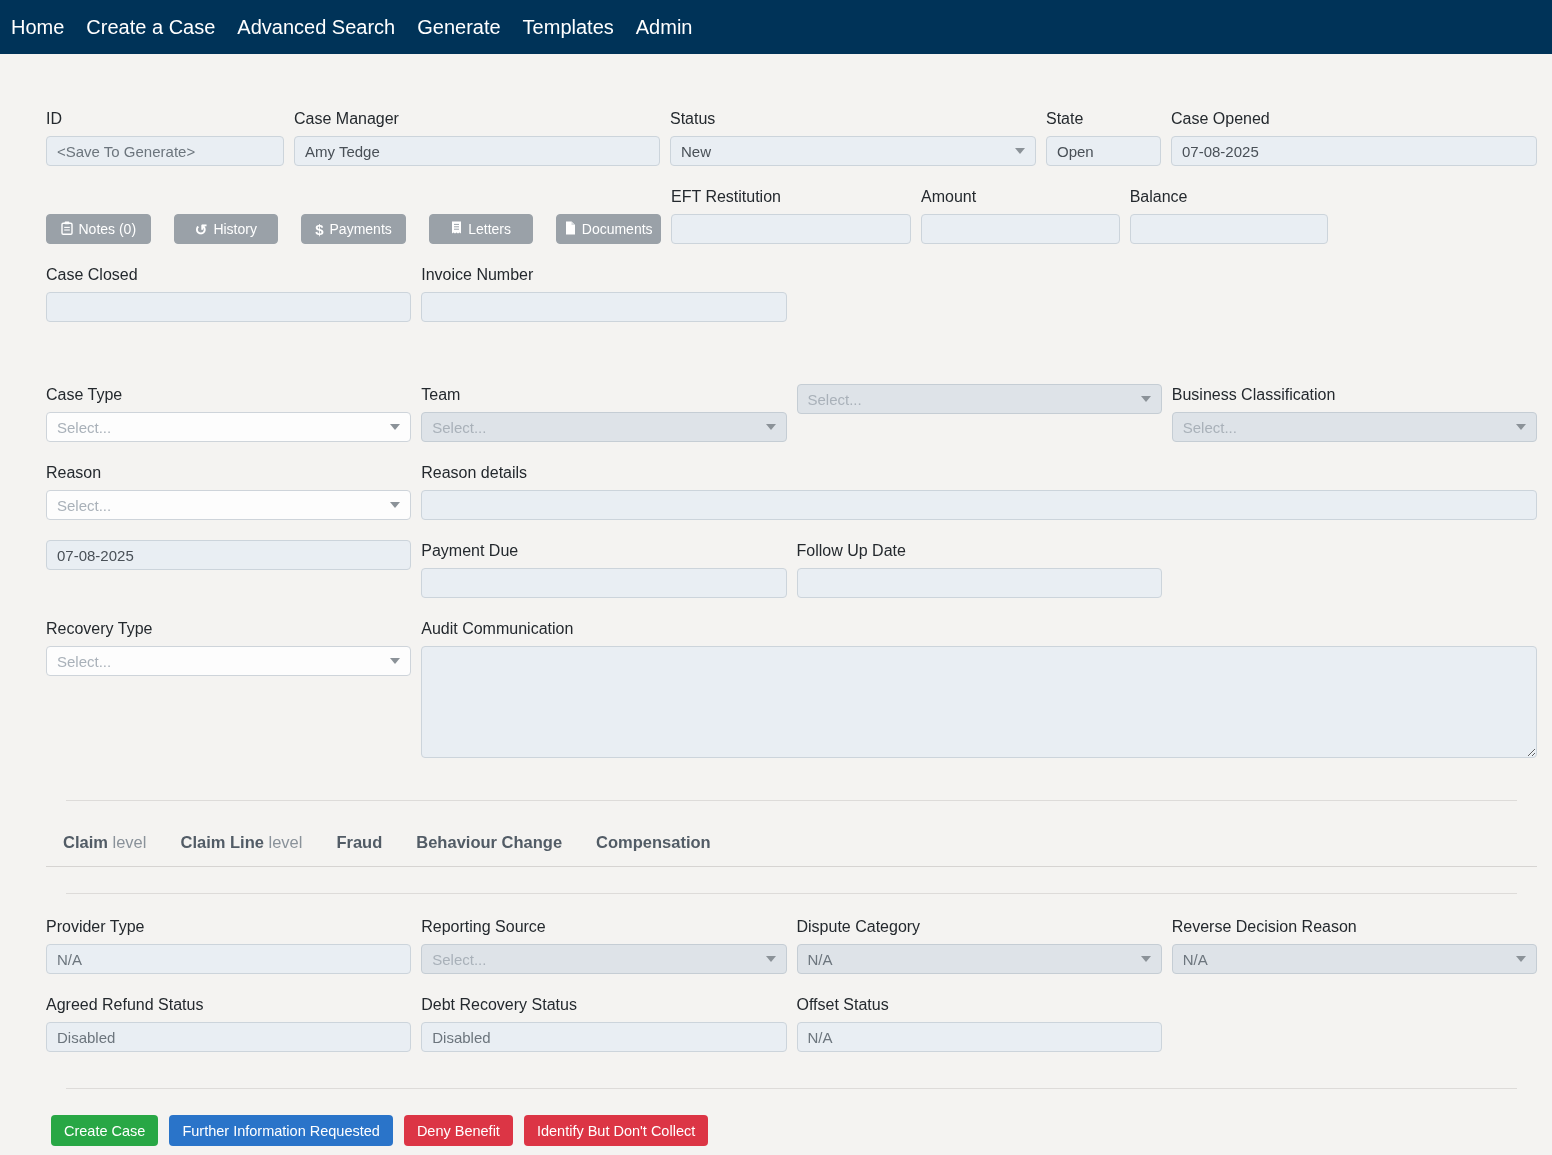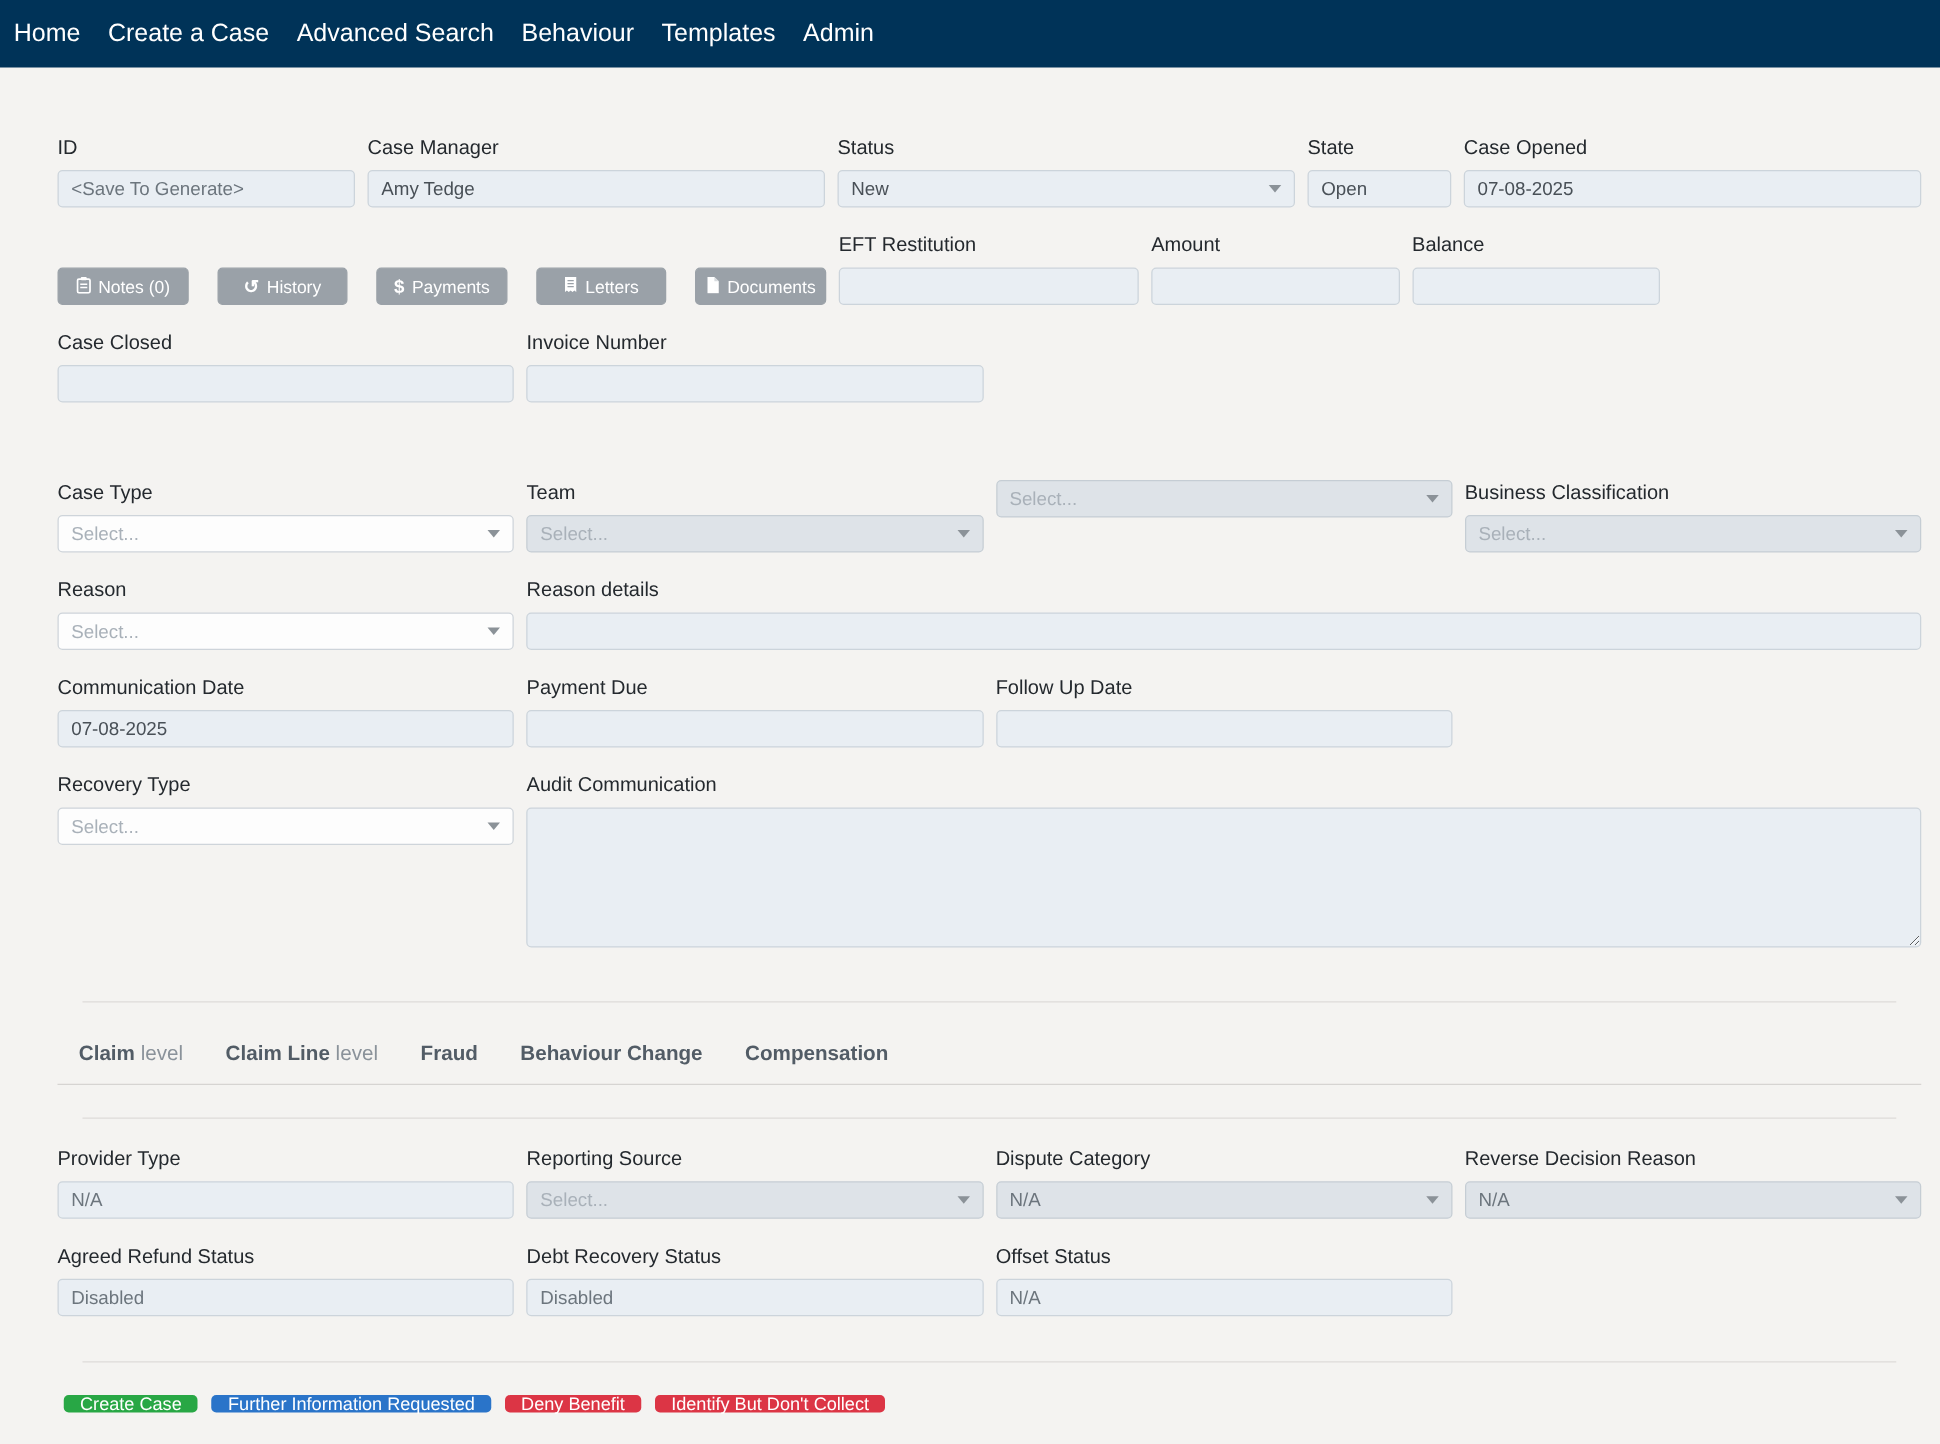--- a/index.html
+++ b/index.html
@@ -137,42 +137,42 @@
     color: #525c66;
     cursor: pointer;
     white-space: nowrap;
   }
   .tab .suffix { font-weight: 400; color: #8a929a; }
   .div2 { margin-top: 26px; margin-bottom: 22px; }
   .div3 { margin-top: 36px; margin-bottom: 26px; }
   
   .actions { display: flex; gap: 11px; padding-left: 5px; }
   .btn {
-    height: 14px;
+    height: 31px;
     border: none;
     border-radius: 4px;
     color: #ffffff;
     font-size: 14.5px;
     font-family: "Liberation Sans", sans-serif;
     padding: 0 13px;
     cursor: pointer;
     white-space: nowrap;
   }
   .btn-green { background: #28a745; }
   .btn-blue  { background: #2a74c9; }
   .btn-red   { background: #dc3545; }
 </style>
 </head>
 <body>
 
 <nav class="navbar">
   <a href="#">Home</a>
   <a href="#">Create a Case</a>
   <a href="#">Advanced Search</a>
-  <a href="#">Behaviour</a>
+  <a href="#">Generate</a>
   <a href="#">Templates</a>
   <a href="#">Admin</a>
 </nav>
 
 <div class="content">
 
   <div class="grid-r1">
     <div class="field">
       <label>ID</label>
       <input class="input muted" readonly="" value="&lt;Save To Generate&gt;" style="">
@@ -298,21 +298,20 @@
       </div>
     </div>
     <div class="field span3">
       <label>Reason details</label>
       <input class="input" value="" style="">
     </div>
   </div>
 
   <div class="grid mb20">
     <div class="field">
-      <label>Communication Date</label>
       <input class="input" value="07-08-2025" style="">
     </div>
     <div class="field">
       <label>Payment Due</label>
       <input class="input" value="" style="">
     </div>
     <div class="field">
       <label>Follow Up Date</label>
       <input class="input" value="" style="">
     </div>

